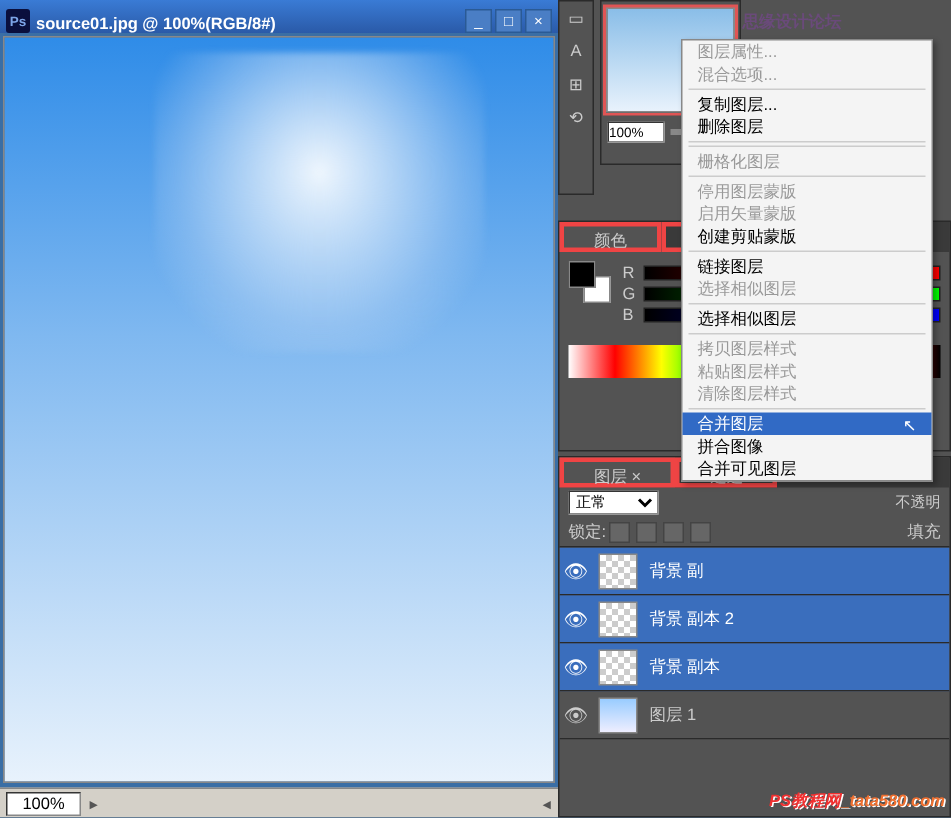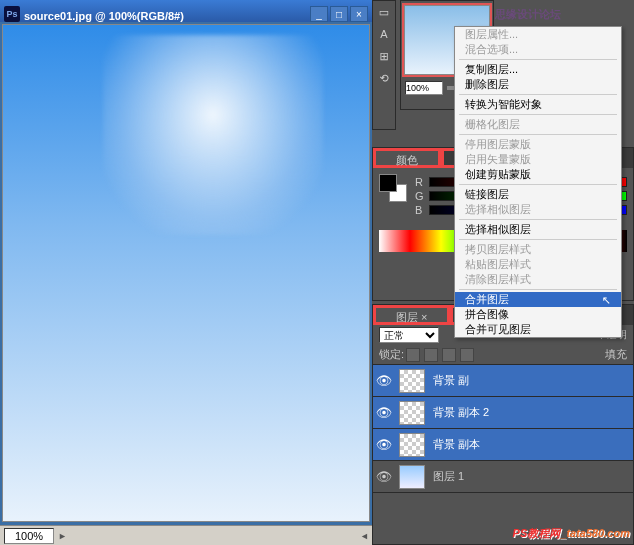--- a/index.html
+++ b/index.html
@@ -175,21 +175,20 @@
   </div>
 </div>
 
 <div class="context-menu">
   <div class="menu-item disabled">图层属性...</div>
   <div class="menu-item disabled">混合选项...</div>
   <div class="menu-sep"></div>
   <div class="menu-item">复制图层...</div>
   <div class="menu-item">删除图层</div>
   <div class="menu-sep"></div>
-  <div class="menu-item">转换为智能对象</div>
   <div class="menu-sep"></div>
   <div class="menu-item disabled">栅格化图层</div>
   <div class="menu-sep"></div>
   <div class="menu-item disabled">停用图层蒙版</div>
   <div class="menu-item disabled">启用矢量蒙版</div>
   <div class="menu-item">创建剪贴蒙版</div>
   <div class="menu-sep"></div>
   <div class="menu-item">链接图层</div>
   <div class="menu-item disabled">选择相似图层</div>
   <div class="menu-sep"></div>

